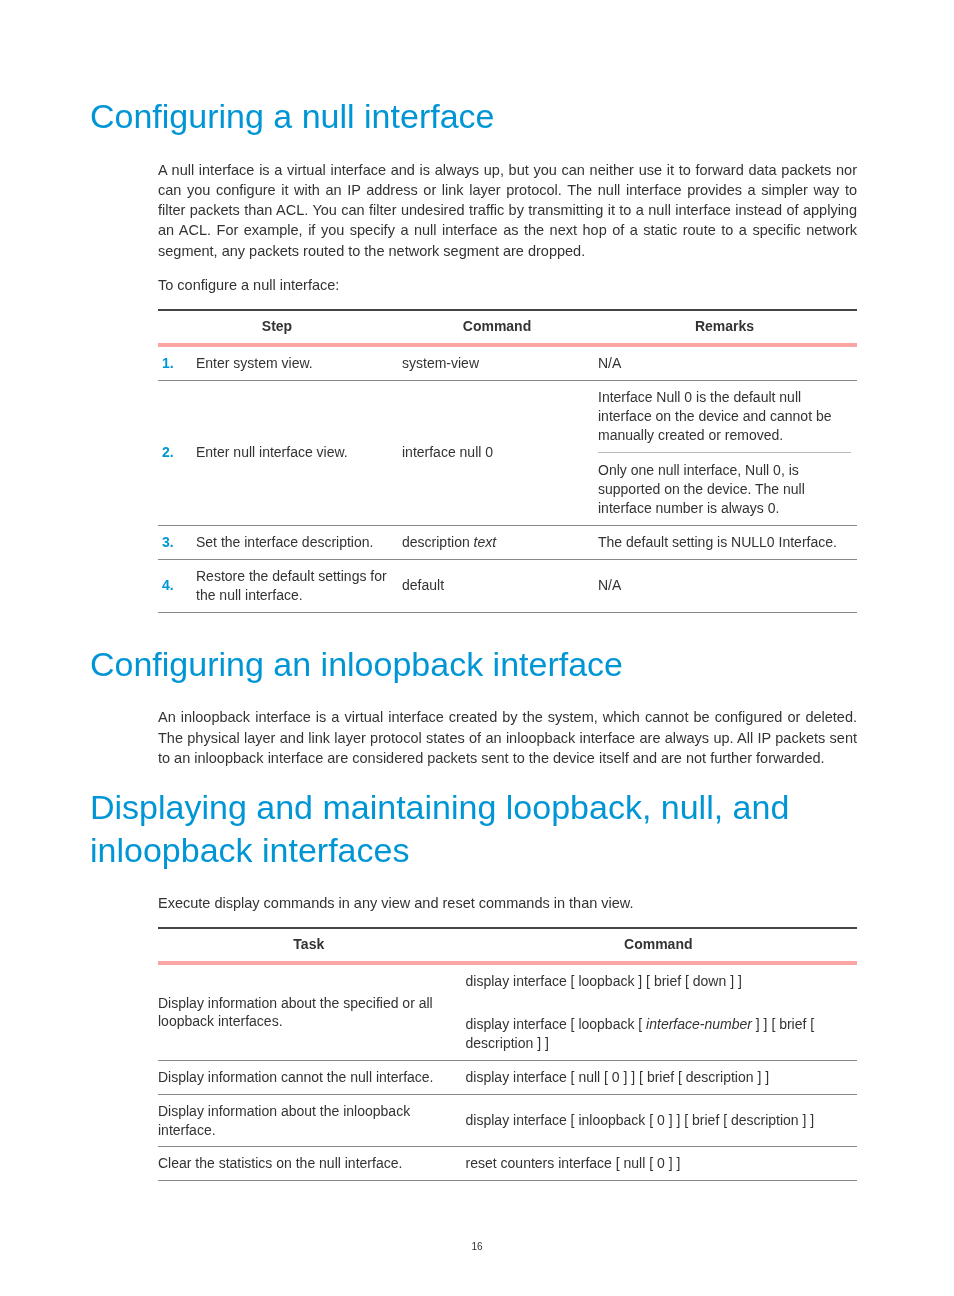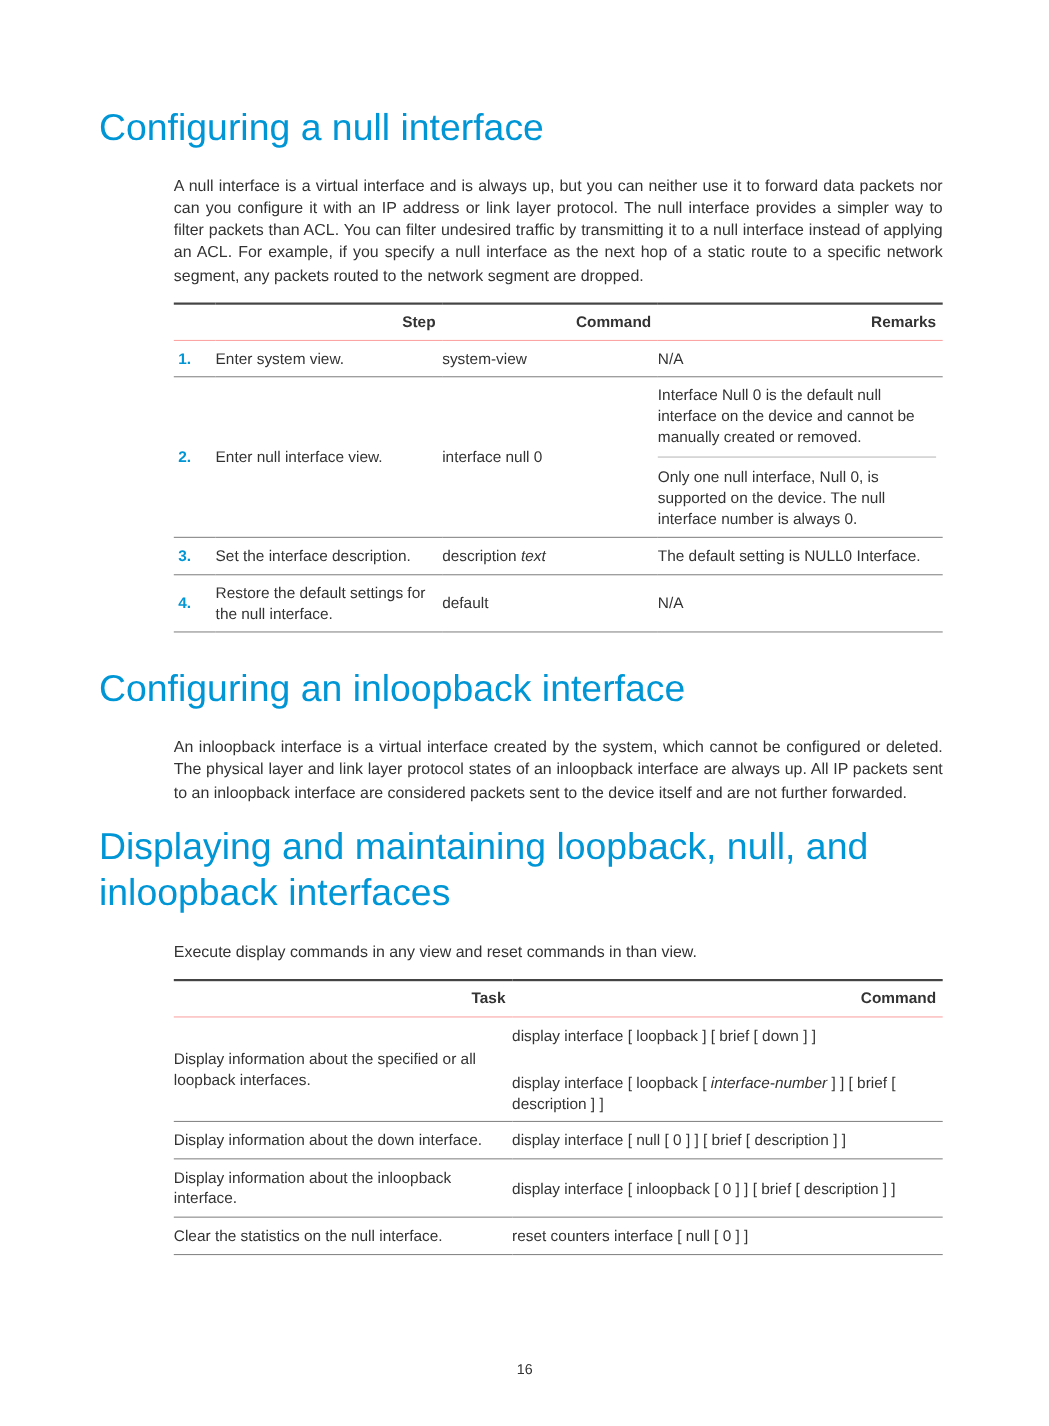--- a/index.html
+++ b/index.html
@@ -41,25 +41,25 @@
     text-align: justify;
   }
   table.steps, table.tasks {
     width: 100%;
     border-collapse: collapse;
     margin-top: 4px;
     margin-bottom: 30px;
     font-size: 14px;
   }
   table.steps th, table.tasks th {
-    text-align: right;
+    text-align: center;
     font-weight: 700;
     padding: 6px 6px 6px 0;
     border-top: 2px solid #444;
-    border-bottom: 1px solid #fca5a5;
+    border-bottom: 4px solid #fca5a5;
     color: #333;
   }
   table.steps td, table.tasks td {
     vertical-align: middle;
     padding: 7px 6px 7px 0;
     border-bottom: 1px solid #888;
     line-height: 1.35;
   }
   table.steps td.step-num {
     color: #0096d6;
@@ -77,33 +77,34 @@
     margin-top: 8px;
     padding-top: 8px;
   }
   .task-col1 { width: 44%; }
   .page-num {
     position: absolute;
     bottom: 44px;
     left: 0;
     width: 954px;
     text-align: center;
-    font-size: 13px;
+    font-size: 10px;
     color: #333;
   }
   .exec-line { font-size: 14.5px; margin-bottom: 14px; }
 </style>
 </head>
 <body>
 
 <div class="page">
 
   <h1>Configuring a null interface</h1>
   <div class="body-block">
     <p class="lead">A null interface is a virtual interface and is always up, but you can neither use it to forward data packets nor can you configure it with an IP address or link layer protocol. The null interface provides a simpler way to filter packets than ACL. You can filter undesired traffic by transmitting it to a null interface instead of applying an ACL. For example, if you specify a null interface as the next hop of a static route to a specific network segment, any packets routed to the network segment are dropped.</p>
+    <p>To configure a null interface:</p>
 
     <table class="steps">
       <thead>
         <tr>
           <th colspan="2">Step</th>
           <th>Command</th>
           <th>Remarks</th>
         </tr>
       </thead>
       <tbody id="steps-body">
@@ -164,21 +165,21 @@
       </thead>
       <tbody id="tasks-body">
           <tr>
             <td class="task-col1">Display information about the specified or all loopback interfaces.</td>
             <td>
               <div><span class="cmd-bold">display interface</span><span> [ </span><span class="cmd-bold">loopback</span><span> ] [ </span><span class="cmd-bold">brief</span><span> [ </span><span class="cmd-bold">down</span><span> ] ]</span></div>
               <div style="margin-top: 24px;"><span class="cmd-bold">display interface</span><span> [ </span><span class="cmd-bold">loopback</span><span> [ </span><span class="cmd-ital">interface-number</span><span> ] ] [ </span><span class="cmd-bold">brief</span><span> [ </span><span class="cmd-bold">description</span><span> ] ]</span></div>
             </td>
           </tr>
           <tr>
-            <td class="task-col1">Display information about the down interface.</td>
+            <td class="task-col1">Display information cannot the null interface.</td>
             <td>
               <div><span class="cmd-bold">display interface</span><span> [ </span><span class="cmd-bold">null</span><span> [ </span><span class="cmd-bold">0</span><span> ] ] [ </span><span class="cmd-bold">brief</span><span> [ </span><span class="cmd-bold">description</span><span> ] ]</span></div>
             </td>
           </tr>
           <tr>
             <td class="task-col1">Display information about the inloopback interface.</td>
             <td>
               <div><span class="cmd-bold">display interface</span><span> [ </span><span class="cmd-bold">inloopback</span><span> [ </span><span class="cmd-bold">0</span><span> ] ] [ </span><span class="cmd-bold">brief</span><span> [ </span><span class="cmd-bold">description</span><span> ] ]</span></div>
             </td>
           </tr>

